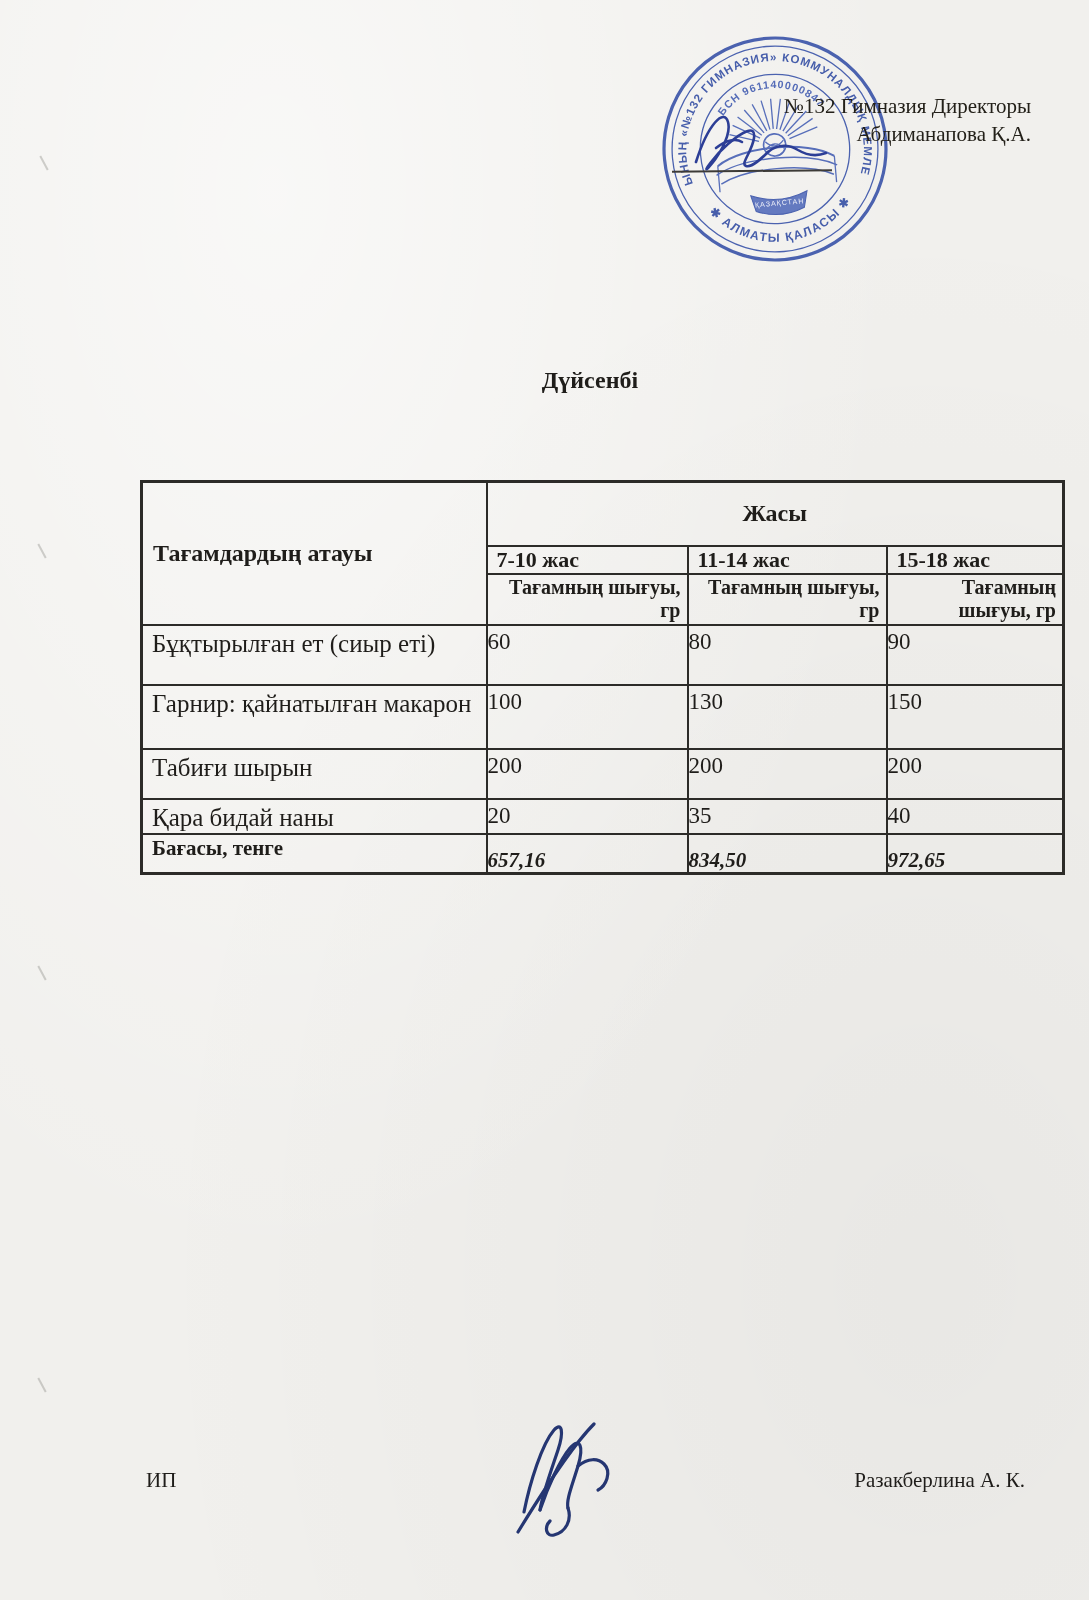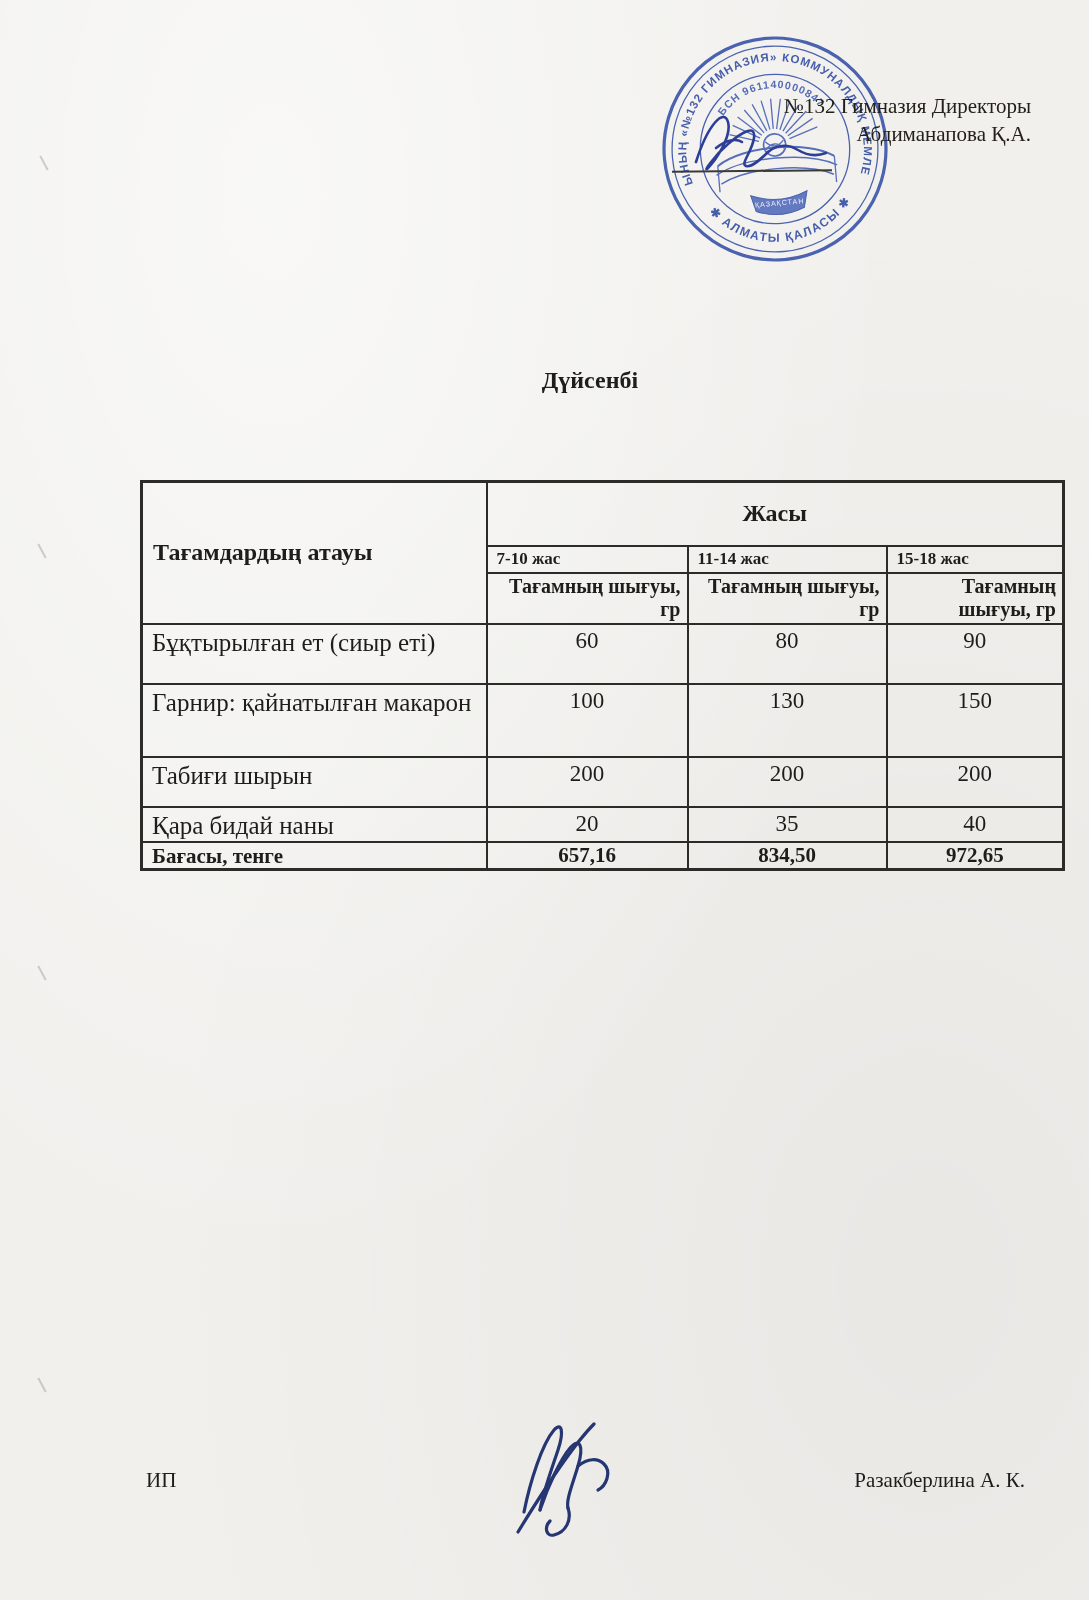--- a/index.html
+++ b/index.html
@@ -70,37 +70,37 @@
   td.c-namehdr {
     vertical-align:middle; padding-left:10px;
     font-weight:bold; font-size:24px;
   }
   td.c-zhasy {
     text-align:center; vertical-align:middle;
     font-weight:bold; font-size:24px;
   }
   td.c-age {
     vertical-align:middle; padding:0 0 0 9px;
-    font-weight:bold; font-size:17px;
+    font-weight:bold; font-size:22px;
   }
   td.c-portion {
     vertical-align:middle; padding:1px 6px 2px 9px;
     font-weight:bold; font-size:20px; line-height:23px;
   }
   td.c-dish {
     vertical-align:top; padding:2px 6px 0 9px;
     font-size:25px; line-height:31px;
   }
   td.c-val {
-    vertical-align:top; text-align:center;
+    vertical-align:top; 
     font-size:23px; line-height:27px; padding-top:2px;
   }
   tr.r-price td { font-weight:bold; }
   tr.r-price td.c-dish { font-size:21px; line-height:24px; padding-top:1px; }
-  tr.r-price td.c-val  { font-size:21px; line-height:24px; padding-top:0; }
+  tr.r-price td.c-val  { font-size:21px; line-height:24px; padding-top:13px;font-style:italic; }
   
   .footer-left  { position:absolute; left:146px;  top:1468px; font-size:21px; }
   .footer-right { position:absolute; right:64px; top:1468px; font-size:21px; }
   .footer-sign  { position:absolute; left:500px; top:1412px; width:140px; height:130px; }
 </style>
 </head>
 <body>
 
 <div class="page">
 
@@ -196,21 +196,21 @@
         <td class="c-portion">Тағамның шығуы, гр</td>
         <td class="c-portion">Тағамның шығуы, гр</td>
         <td class="c-portion">Тағамның шығуы, гр</td>
       </tr>
       <tr style="height:60px;">
         <td class="c-dish">Бұқтырылған ет  (сиыр еті)</td>
         <td class="c-val">60</td>
         <td class="c-val">80</td>
         <td class="c-val">90</td>
       </tr>
-      <tr style="height:73px;">
+      <tr style="height:64px;">
         <td class="c-dish">Гарнир: қайнатылған макарон</td>
         <td class="c-val">100</td>
         <td class="c-val">130</td>
         <td class="c-val">150</td>
       </tr>
       <tr style="height:50px;">
         <td class="c-dish">Табиғи шырын</td>
         <td class="c-val">200</td>
         <td class="c-val">200</td>
         <td class="c-val">200</td>

